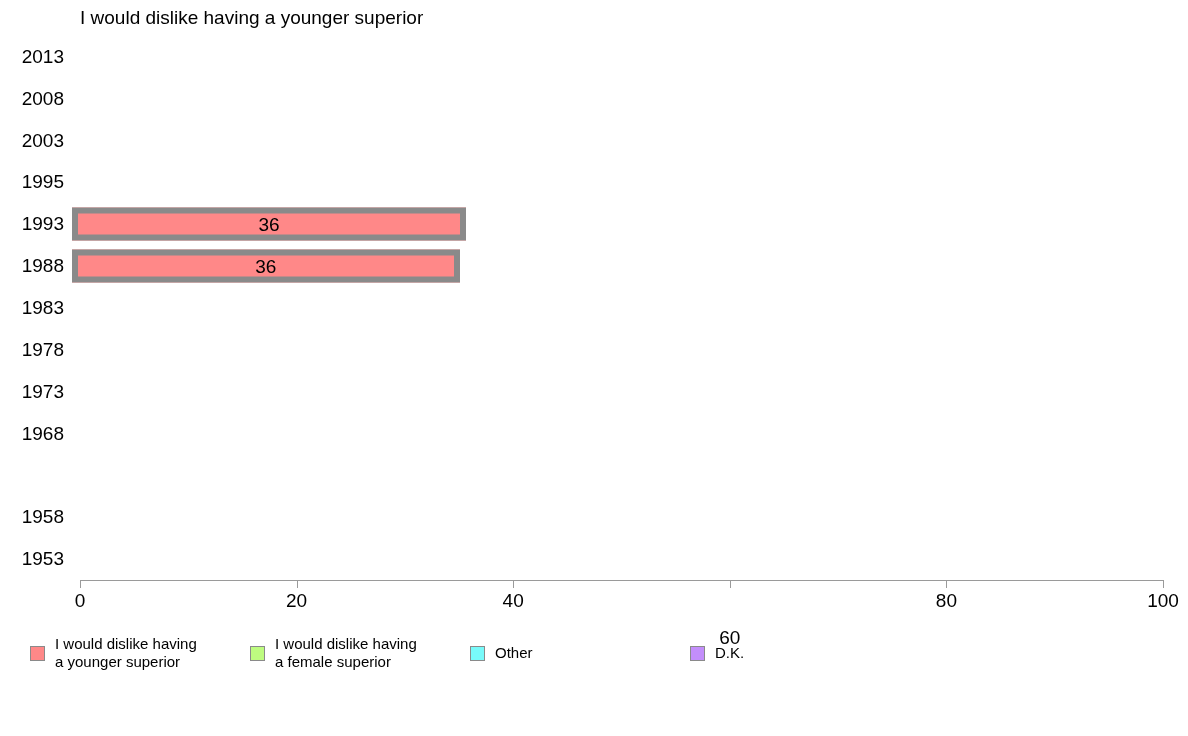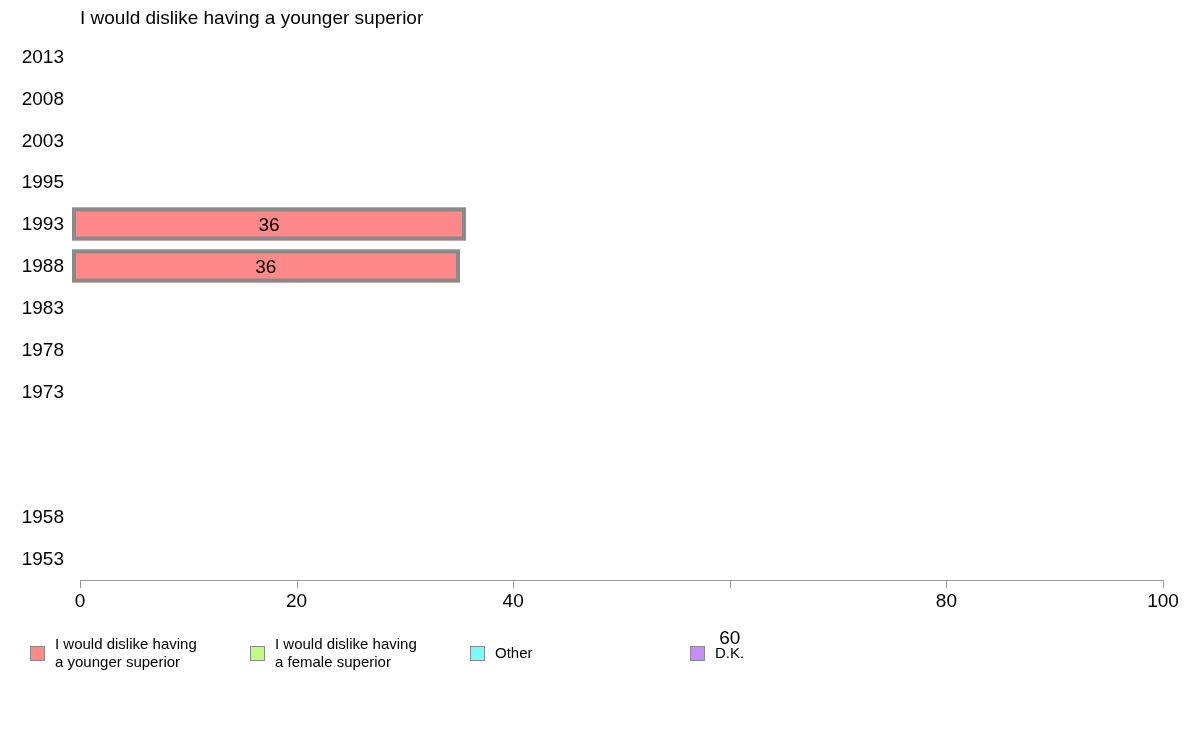--- a/index.html
+++ b/index.html
@@ -61,21 +61,21 @@
     text-align: right;
   }
 
   .bar {
     position: absolute;
     left: 0;
     top: 50%;
     transform: translateY(-50%);
     height: 33px;
     box-sizing: border-box;
-    border: 4px solid #a21caf;
+    border: 6px solid #a21caf;
     display: flex;
     align-items: center;
     justify-content: center;
   }
 
   .bar-value {
     font-size: 19px;
     line-height: 19px;
     color: #000;
   }
@@ -168,20 +168,23 @@
         </div>
       </div>
       <div class="row" style="top: 251.077px; height: 41.8462px;">
         <div class="row-label">1983</div>
       </div>
       <div class="row" style="top: 292.923px; height: 41.8462px;">
         <div class="row-label">1978</div>
       </div>
       <div class="row" style="top: 334.769px; height: 41.8462px;">
         <div class="row-label">1973</div>
+      </div>
+      <div class="row" style="top: 376.615px; height: 41.8462px;">
+        <div class="row-label">1968</div>
       </div>
       <div class="row" style="top: 460.308px; height: 41.8462px;">
         <div class="row-label">1958</div>
       </div>
       <div class="row" style="top: 502.154px; height: 41.8462px;">
         <div class="row-label">1953</div>
       </div>
     </div>
 
   <div class="axis" id="x-axis">

